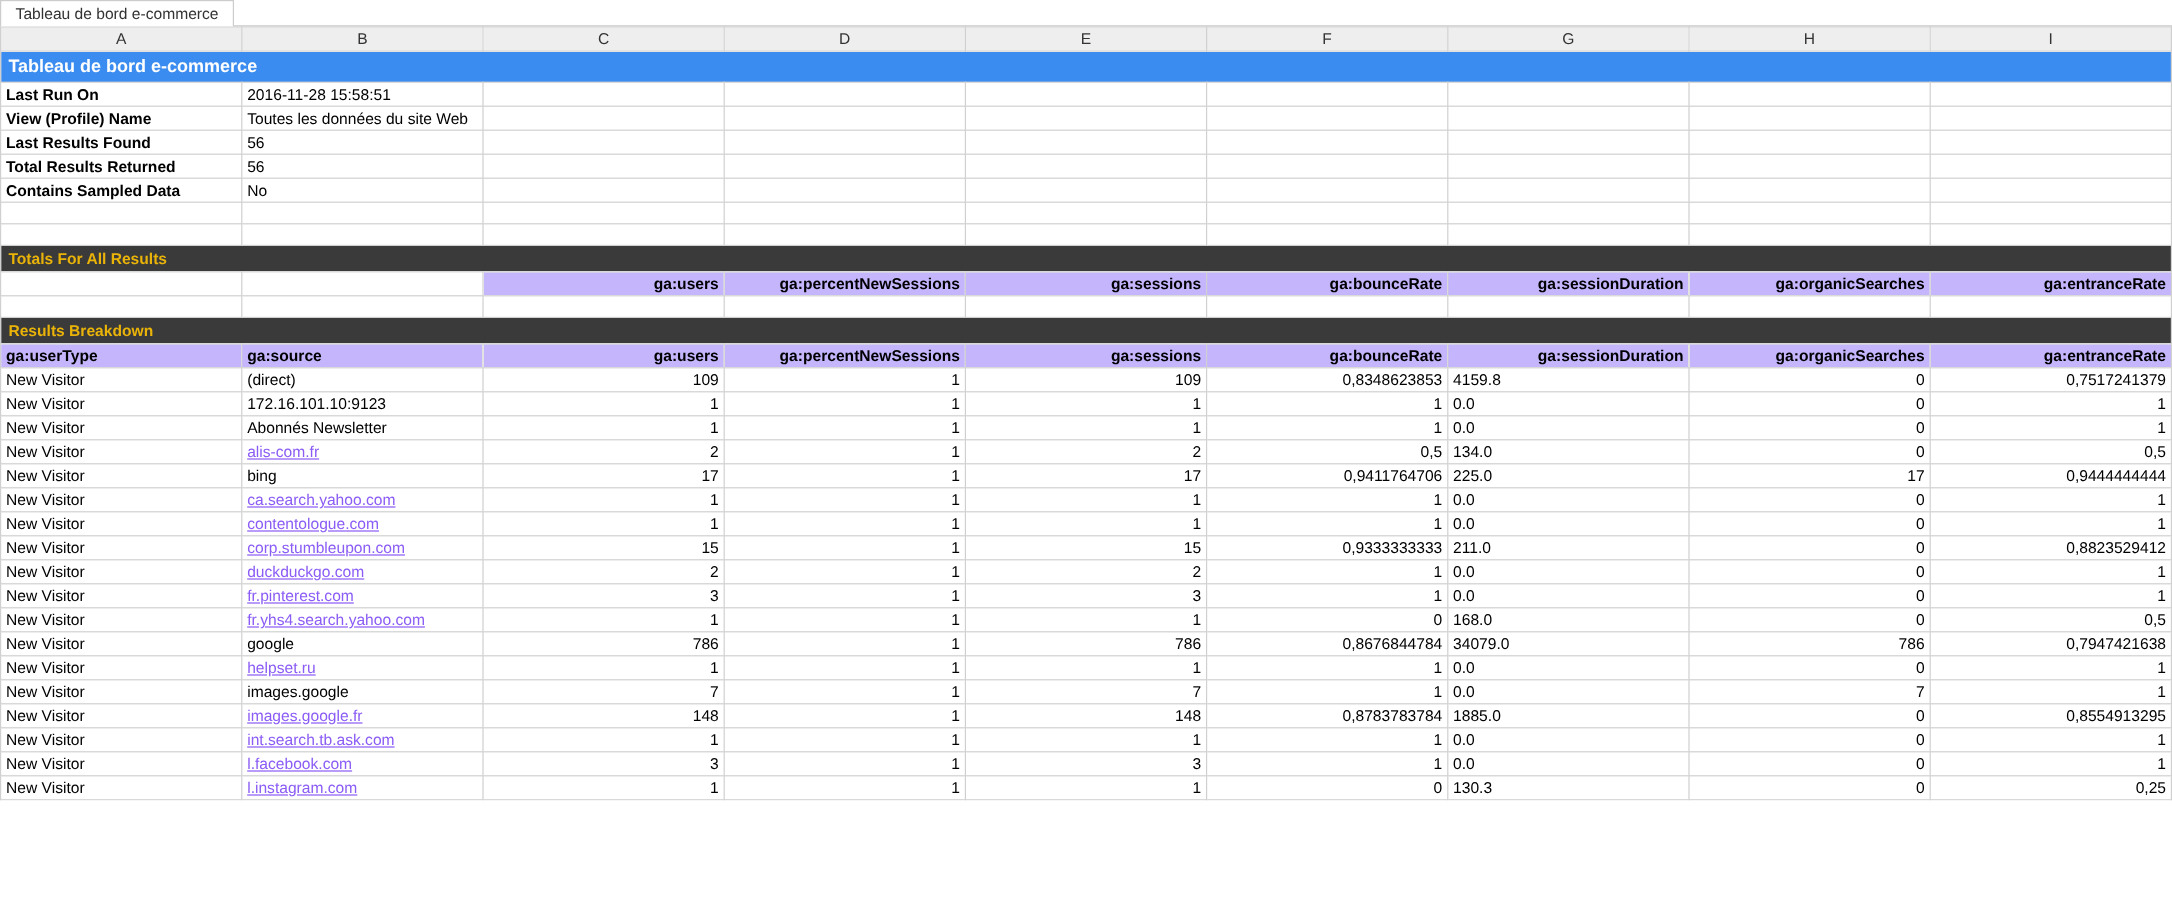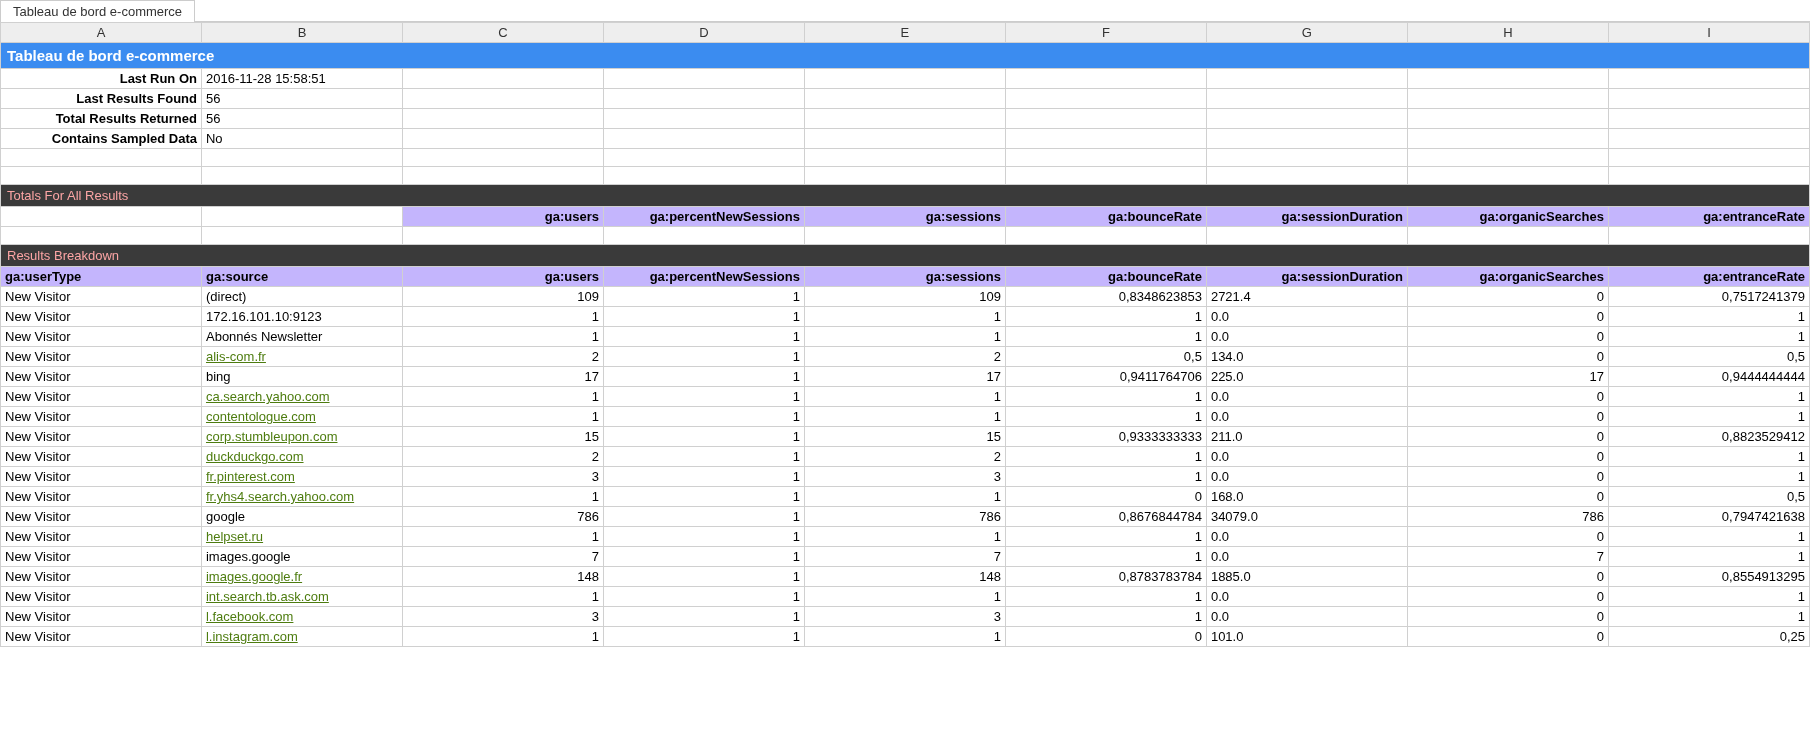--- a/index.html
+++ b/index.html
@@ -3,25 +3,25 @@
 <meta charset="utf-8">
 <style>
 * { box-sizing: border-box; margin: 0; padding: 0; }
 body { font-family: Arial, sans-serif; font-size: 13px; color: #000; background: #fff; width: 1810px; }
 .tab-bar { border-bottom: 1px solid #ccc; height: 22px; }
 .tab { display: inline-block; padding: 3px 12px; background: #fff; border: 1px solid #ccc; border-bottom: none; font-size: 13px; color: #333; }
 table { border-collapse: collapse; width: 100%; table-layout: fixed; }
 th, td { border: 1px solid #d0d0d0; padding: 2px 4px; height: 18px; font-size: 13px; overflow: hidden; white-space: nowrap; text-overflow: ellipsis; }
 .col-head-row th { background: #eee; text-align: center; font-weight: normal; color: #333; height: 20px; }
 .title-row td { background: #3b8cf0; color: #fff; font-weight: bold; font-size: 15px; padding: 4px 6px; }
-.section-row td { background: #3a3a3a; color: #fca5a5; font-weight: normal; padding: 3px 6px; }
-.meta-label { font-weight: bold; text-align: right; }
+.section-row td { background: #3a3a3a; color: #eab308; font-weight: bold; padding: 3px 6px; }
+.meta-label { font-weight: bold; }
 .header-cells td { background: #c4b5fd; font-weight: bold; }
 .num { text-align: right; }
-.link { color: #4d7c0f; text-decoration: underline; }
+.link { color: #8b5cf6; text-decoration: underline; }
 td.empty { background: #fff; }
 </style>
 </head>
 <body>
 
 <div class="tab-bar">
   <span class="tab">Tableau de bord e-commerce</span>
 </div>
 
 <table>
@@ -58,20 +58,31 @@
         <td>2016-11-28 15:58:51</td>
         <td class="empty"></td>
         <td class="empty"></td>
         <td class="empty"></td>
         <td class="empty"></td>
         <td class="empty"></td>
         <td class="empty"></td>
         <td class="empty"></td>
       </tr>
       <tr>
+        <td class="meta-label">View (Profile) Name</td>
+        <td>Toutes les données du site Web</td>
+        <td class="empty"></td>
+        <td class="empty"></td>
+        <td class="empty"></td>
+        <td class="empty"></td>
+        <td class="empty"></td>
+        <td class="empty"></td>
+        <td class="empty"></td>
+      </tr>
+      <tr>
         <td class="meta-label">Last Results Found</td>
         <td>56</td>
         <td class="empty"></td>
         <td class="empty"></td>
         <td class="empty"></td>
         <td class="empty"></td>
         <td class="empty"></td>
         <td class="empty"></td>
         <td class="empty"></td>
       </tr>
@@ -158,21 +169,21 @@
         <td class="num">ga:organicSearches</td>
         <td class="num">ga:entranceRate</td>
       </tr>
       <tr>
         <td>New Visitor</td>
         <td>(direct)</td>
         <td class="num">109</td>
         <td class="num">1</td>
         <td class="num">109</td>
         <td class="num">0,8348623853</td>
-        <td>2721.4</td>
+        <td>4159.8</td>
         <td class="num">0</td>
         <td class="num">0,7517241379</td>
       </tr>
       <tr>
         <td>New Visitor</td>
         <td>172.16.101.10:9123</td>
         <td class="num">1</td>
         <td class="num">1</td>
         <td class="num">1</td>
         <td class="num">1</td>
@@ -345,18 +356,18 @@
         <td class="num">0</td>
         <td class="num">1</td>
       </tr>
       <tr>
         <td>New Visitor</td>
         <td><span class="link">l.instagram.com</span></td>
         <td class="num">1</td>
         <td class="num">1</td>
         <td class="num">1</td>
         <td class="num">0</td>
-        <td>101.0</td>
+        <td>130.3</td>
         <td class="num">0</td>
         <td class="num">0,25</td>
       </tr>
     </tbody>
 </table>
 
 </body></html>

